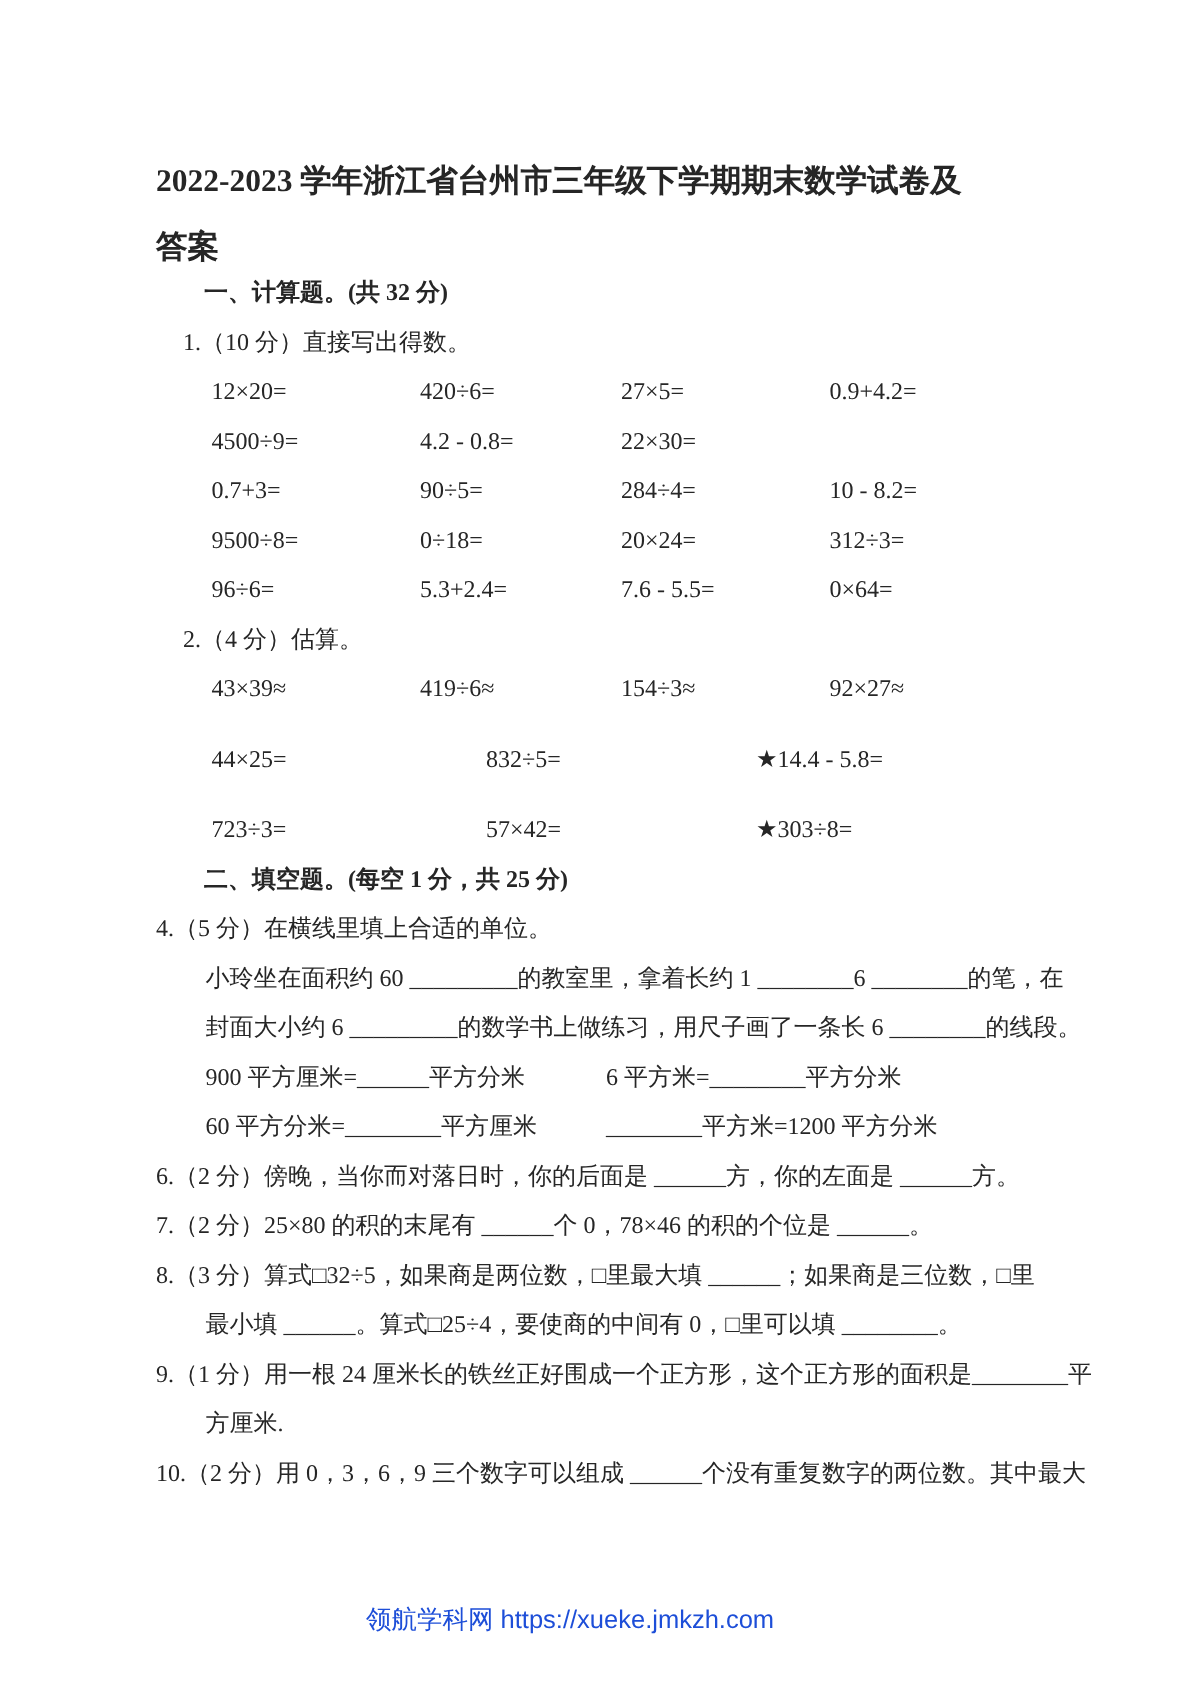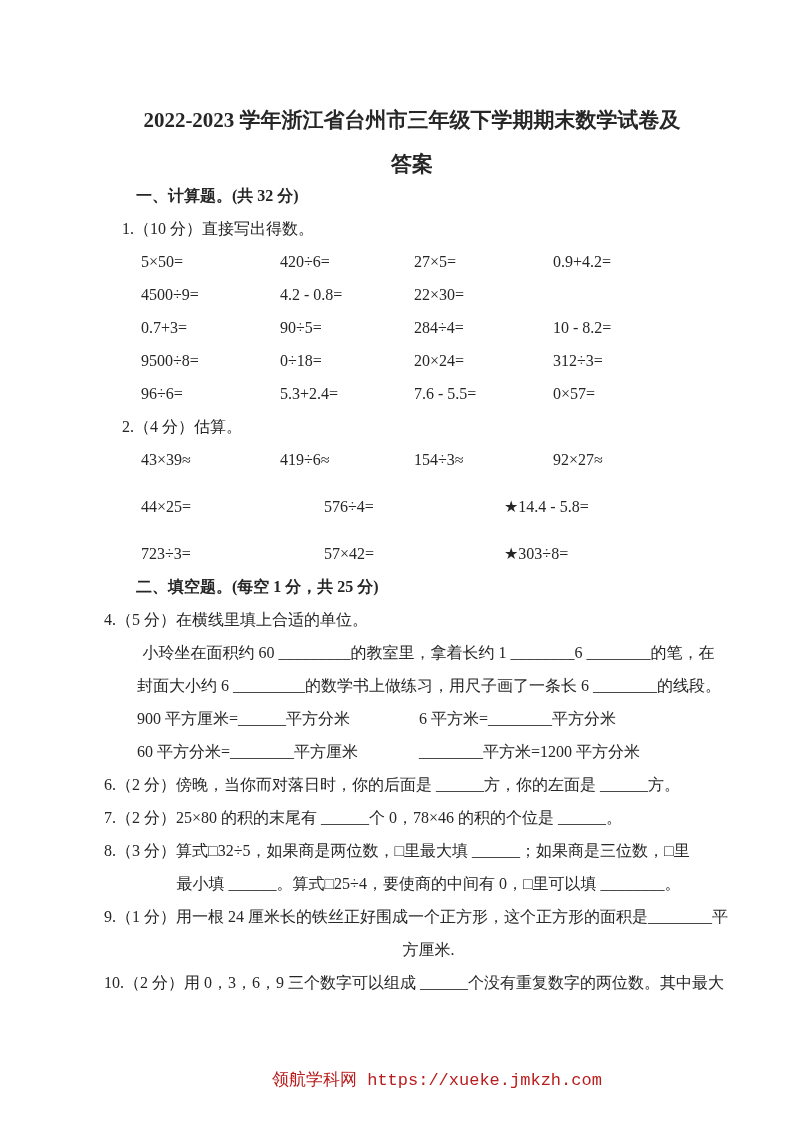--- a/index.html
+++ b/index.html
@@ -12,80 +12,78 @@
     color: #262626;
     overflow: hidden;
   }
   .content {
     position: absolute;
     left: 104px;
     top: 98px;
     width: 616px;
   }
   .title-line {
-    text-align: center;
     font-size: 21px;
     font-weight: 700;
     height: 44px;
     line-height: 44px;
     white-space: nowrap;
   }
   .body-lines { margin-top: -7px; font-size: 16px; }
   .ln {
     height: 33px;
     line-height: 33px;
     white-space: nowrap;
   }
   .heading { font-weight: 700; margin-left: 32px; }
   .q1-3 { padding-left: 18px; }   
-  .ind   { padding-left: 33px; text-align: center; }  
+  .ind   { padding-left: 33px; }  
   .grid4 {
     padding-left: 37px;
     display: grid;
     grid-template-columns: 139px 134px 139px auto;
   }
   .grid3 {
     padding-left: 37px;
     display: grid;
     grid-template-columns: 183px 180px auto;
     margin-top: 14px;
   }
   .grid2 {
     padding-left: 33px;
     display: grid;
     grid-template-columns: 267px auto;
-    gap: 15px;
   }
   .cell { white-space: nowrap; }
   .footer {
     position: absolute;
-    left: 272px;
+    left: 244px;
     top: 1068px;
-    font-family: Liberation Mono, monospace;
+    font-family: Liberation Sans, sans-serif;
     font-size: 17px;
-    color: #b91c1c;
+    color: #1d4ed8;
     white-space: nowrap;
   }
 </style>
 </head>
 <body>
 
 <div class="page">
   <div class="content">
 
     <div class="title-line">2022-2023 学年浙江省台州市三年级下学期期末数学试卷及</div>
     <div class="title-line">答案</div>
 
     <div class="body-lines">
       <div class="ln heading">一、计算题。(共 32 分)</div>
 
       <div class="ln q1-3">1.（10 分）直接写出得数。</div>
 
       <div class="ln grid4">
-        <span class="cell">5×50=</span>
+        <span class="cell">12×20=</span>
         <span class="cell">420÷6=</span>
         <span class="cell">27×5=</span>
         <span class="cell">0.9+4.2=</span>
       </div>
       <div class="ln grid4">
         <span class="cell">4500÷9=</span>
         <span class="cell">4.2 - 0.8=</span>
         <span class="cell">22×30=</span>
       </div>
       <div class="ln grid4">
@@ -97,34 +95,34 @@
       <div class="ln grid4">
         <span class="cell">9500÷8=</span>
         <span class="cell">0÷18=</span>
         <span class="cell">20×24=</span>
         <span class="cell">312÷3=</span>
       </div>
       <div class="ln grid4">
         <span class="cell">96÷6=</span>
         <span class="cell">5.3+2.4=</span>
         <span class="cell">7.6 - 5.5=</span>
-        <span class="cell">0×57=</span>
+        <span class="cell">0×64=</span>
       </div>
 
       <div class="ln q1-3">2.（4 分）估算。</div>
       <div class="ln grid4">
         <span class="cell">43×39≈</span>
         <span class="cell">419÷6≈</span>
         <span class="cell">154÷3≈</span>
         <span class="cell">92×27≈</span>
       </div>
 
       <div class="ln grid3">
         <span class="cell">44×25=</span>
-        <span class="cell">576÷4=</span>
+        <span class="cell">832÷5=</span>
         <span class="cell">★14.4 - 5.8=</span>
       </div>
       <div class="ln grid3">
         <span class="cell">723÷3=</span>
         <span class="cell">57×42=</span>
         <span class="cell">★303÷8=</span>
       </div>
 
       <div class="ln heading">二、填空题。(每空 1 分，共 25 分)</div>
 

